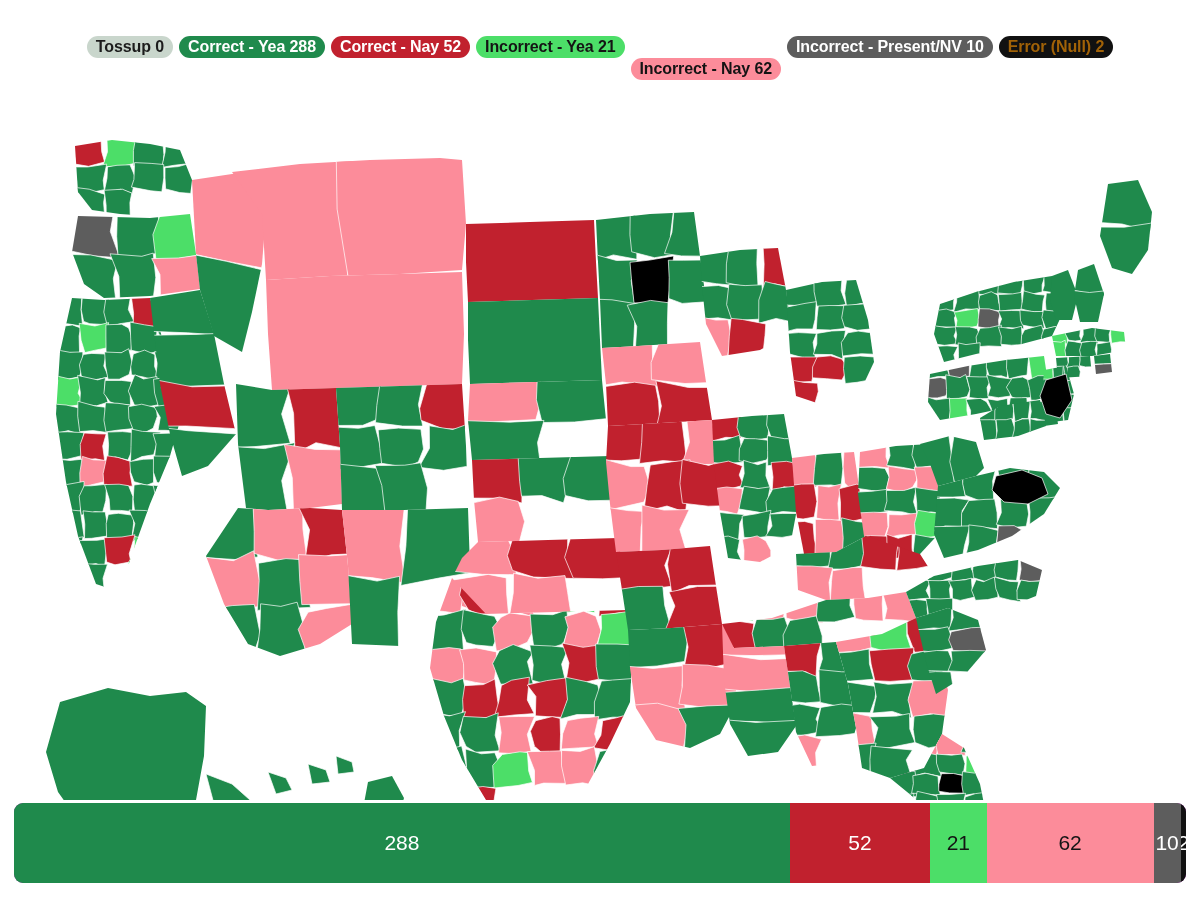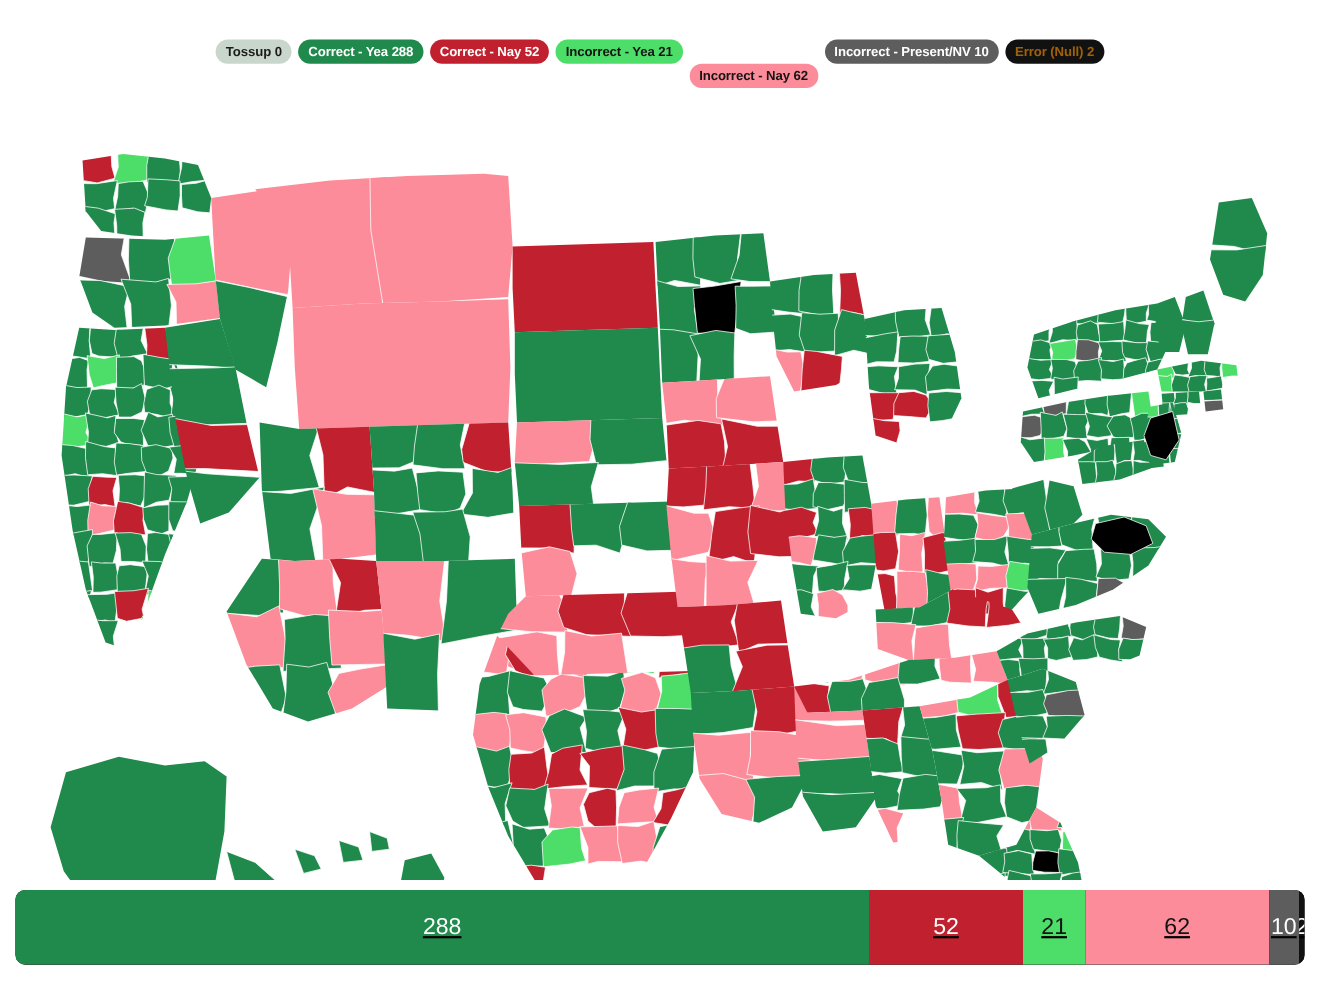--- a/index.html
+++ b/index.html
@@ -30,21 +30,21 @@
     gap: 6px;
     flex: 0 0 auto;
   }
   .legend-pill {
     display: inline-flex;
     align-items: center;
     justify-content: center;
     height: 22px;
     padding: 0 9px;
     border-radius: 11px;
-    font-size: 12px;
+    font-size: 16px;
     font-weight: 700;
     letter-spacing: -0.1px;
     white-space: nowrap;
     line-height: 1;
     cursor: pointer;
     user-select: none;
   }
 
   
   #map-wrap {
@@ -70,25 +70,24 @@
     flex: 0 0 auto;
     width: 1200px;
     height: 100px;
     display: flex;
     align-items: center;
     padding: 0 14px 14px 14px;
   }
   #tally-bar {
     display: flex;
     width: 100%;
-    height: 68px;
+    height: 80px;
     border-radius: 9px;
     overflow: hidden;
-    background: #000000;
-    text-decoration: underline;
+    background: #a21caf;
   }
   .tally-seg {
     display: flex;
     align-items: center;
     justify-content: center;
     height: 100%;
     font-size: 21px;
     font-weight: 400;
     overflow: hidden;
     white-space: nowrap;

